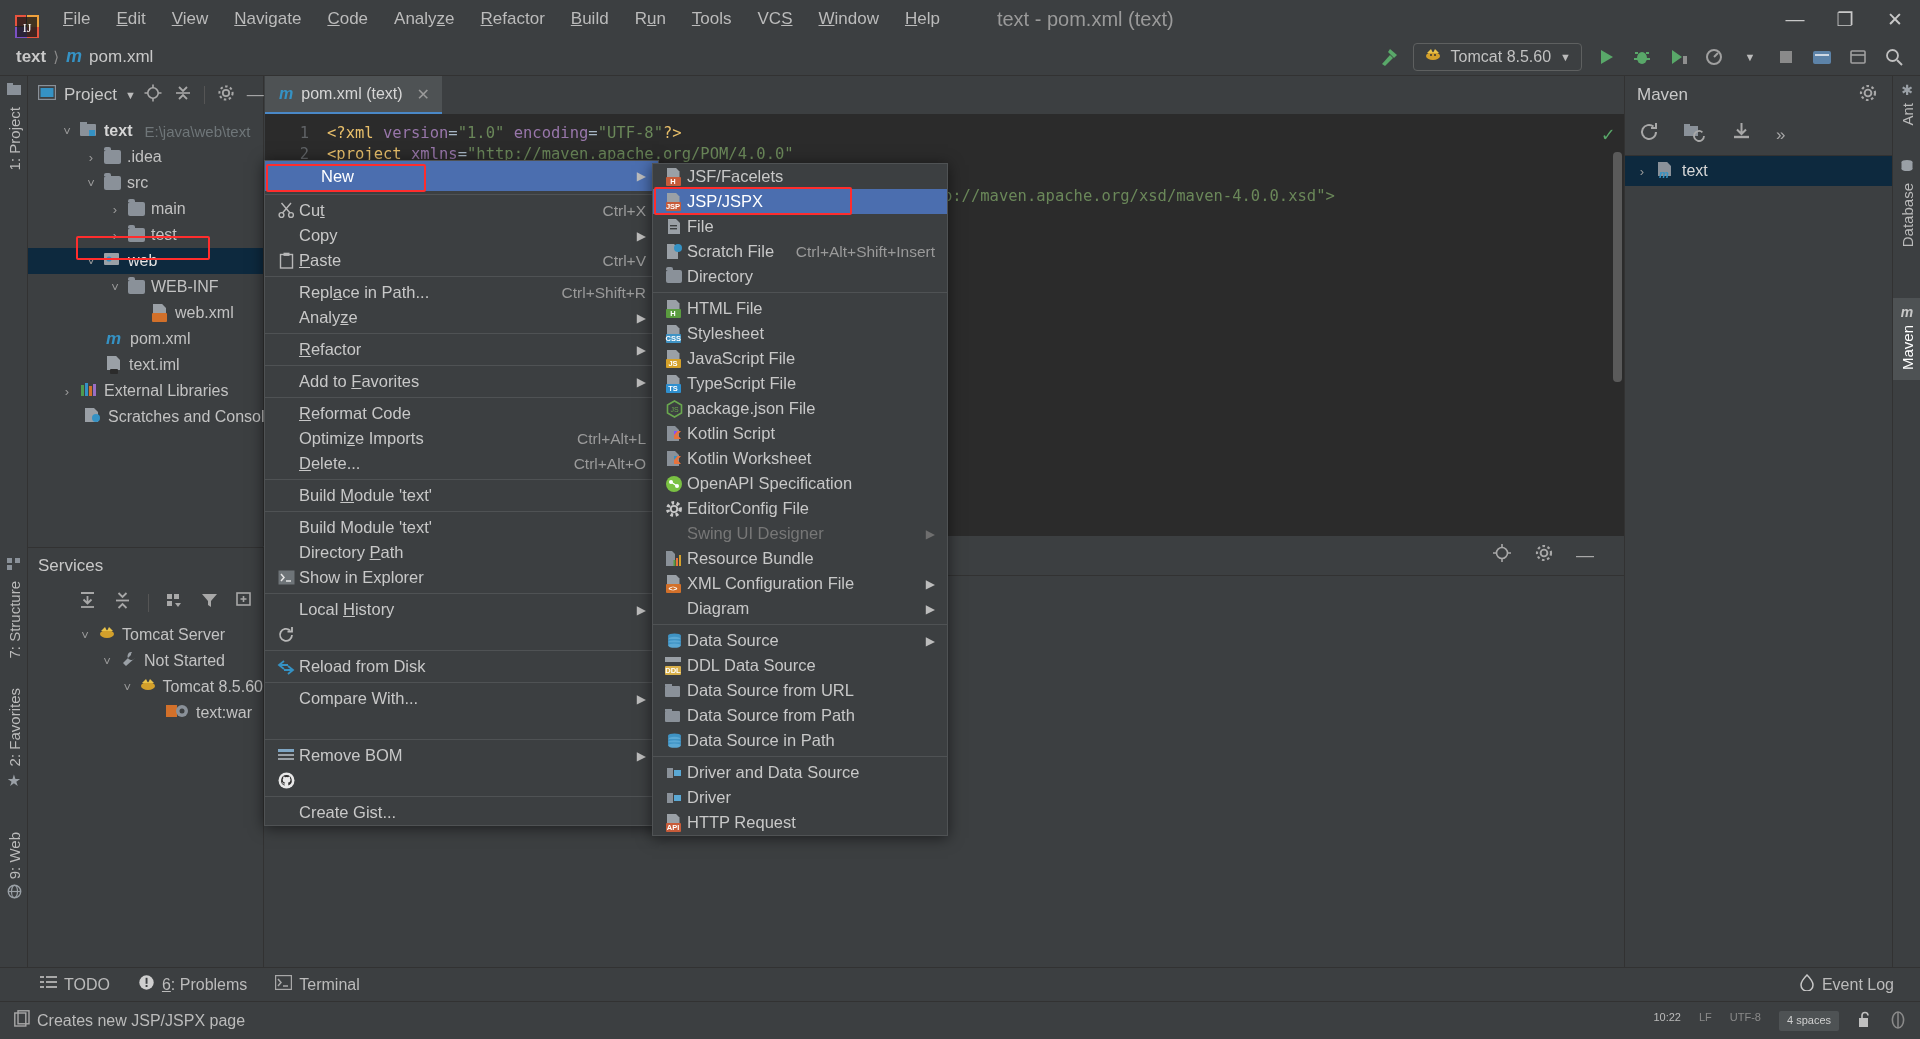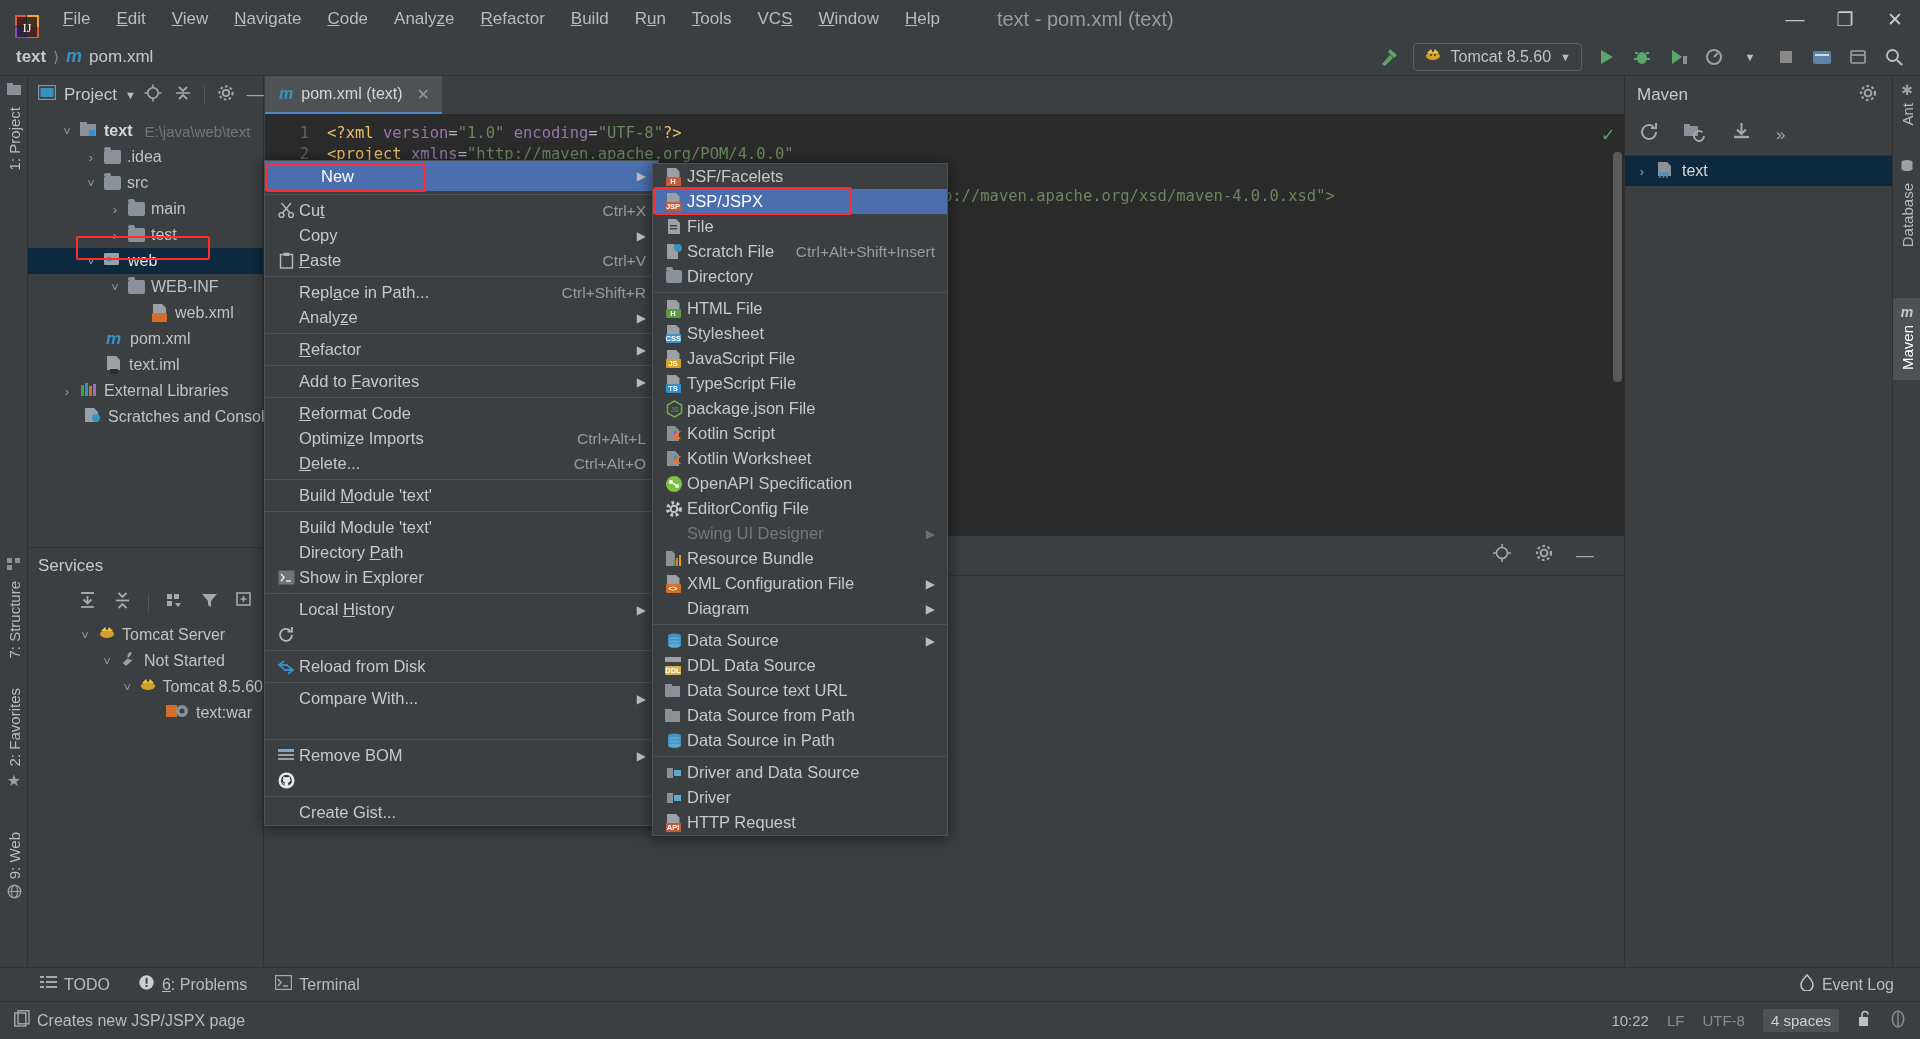--- a/index.html
+++ b/index.html
@@ -86,21 +86,21 @@
   .mvn-tb{ height:42px; display:flex; align-items:center; gap:24px; padding-left:14px; border-bottom:1px solid #323232;}
   .mvn-row{ height:30px; display:flex; align-items:center; gap:8px; padding-left:10px; background:#0d293e; color:#d8d8d8; font-size:16px;}
 
   
   .botstrip{ position:absolute; left:0; bottom:38px; width:1920px; height:34px; background:#3c3f41;
      border-top:1px solid #323232; display:flex; align-items:center; }
   .botbtn{ display:flex;align-items:center;gap:7px; padding:0 14px; font-size:16px; color:#bbbbbb;}
   .statusbar{ position:absolute; left:0; bottom:0; width:1920px; height:38px; background:#3c3f41;
      border-top:1px solid #323232; display:flex; align-items:center; }
   .status-left{ display:flex;align-items:center;gap:6px; padding-left:14px; font-size:16px; color:#bbbbbb;}
-  .status-right{ margin-left:auto; display:flex; align-items:center; gap:18px; padding-right:14px; font-size:15px;color:#bbbbbb;}
+  .status-right{ margin-left:auto; display:flex; gap:18px; padding-right:14px; font-size:11px;color:#bbbbbb;}
   .status-right .dim{color:#8a8a8a;}
   .status-right .chip{ background:#4e5254; padding:3px 8px; border-radius:2px; color:#d0d0d0;}
 
   
   .ctxmenu{ position:absolute; background:#3c3f41; border:1px solid #4f5254;
      box-shadow:0 2px 14px rgba(0,0,0,.55); z-index:50; }
   .ctxmenu .row{ position:relative; height:25px; display:flex; align-items:center;
      font-size:16.5px; color:#c8c8c8; padding-left:8px; white-space:nowrap;}
   .ctxmenu .row.hl{ background:#4b6eaf; color:#ffffff; }
   .ctxmenu .row.dis{ color:#777777; }
@@ -980,21 +980,21 @@
         </span>
       <span class="lbl">DDL Data Source</span>
     </div>
     <div class="row">
       <span class="ic">
         <svg width="18" height="15" viewBox="0 0 18 15">
             <rect x="0" y="3" width="15" height="11" rx="1" fill="#8a9199"></rect>
             <rect x="0" y="1" width="7" height="2.4" fill="#8a9199"></rect>
           </svg>
         </span>
-      <span class="lbl">Data Source text URL</span>
+      <span class="lbl">Data Source from URL</span>
     </div>
     <div class="row">
       <span class="ic">
         <svg width="18" height="15" viewBox="0 0 18 15">
             <rect x="0" y="3" width="15" height="11" rx="1" fill="#8a9199"></rect>
             <rect x="0" y="1" width="7" height="2.4" fill="#8a9199"></rect>
           </svg>
         </span>
       <span class="lbl">Data Source from Path</span>
     </div>

